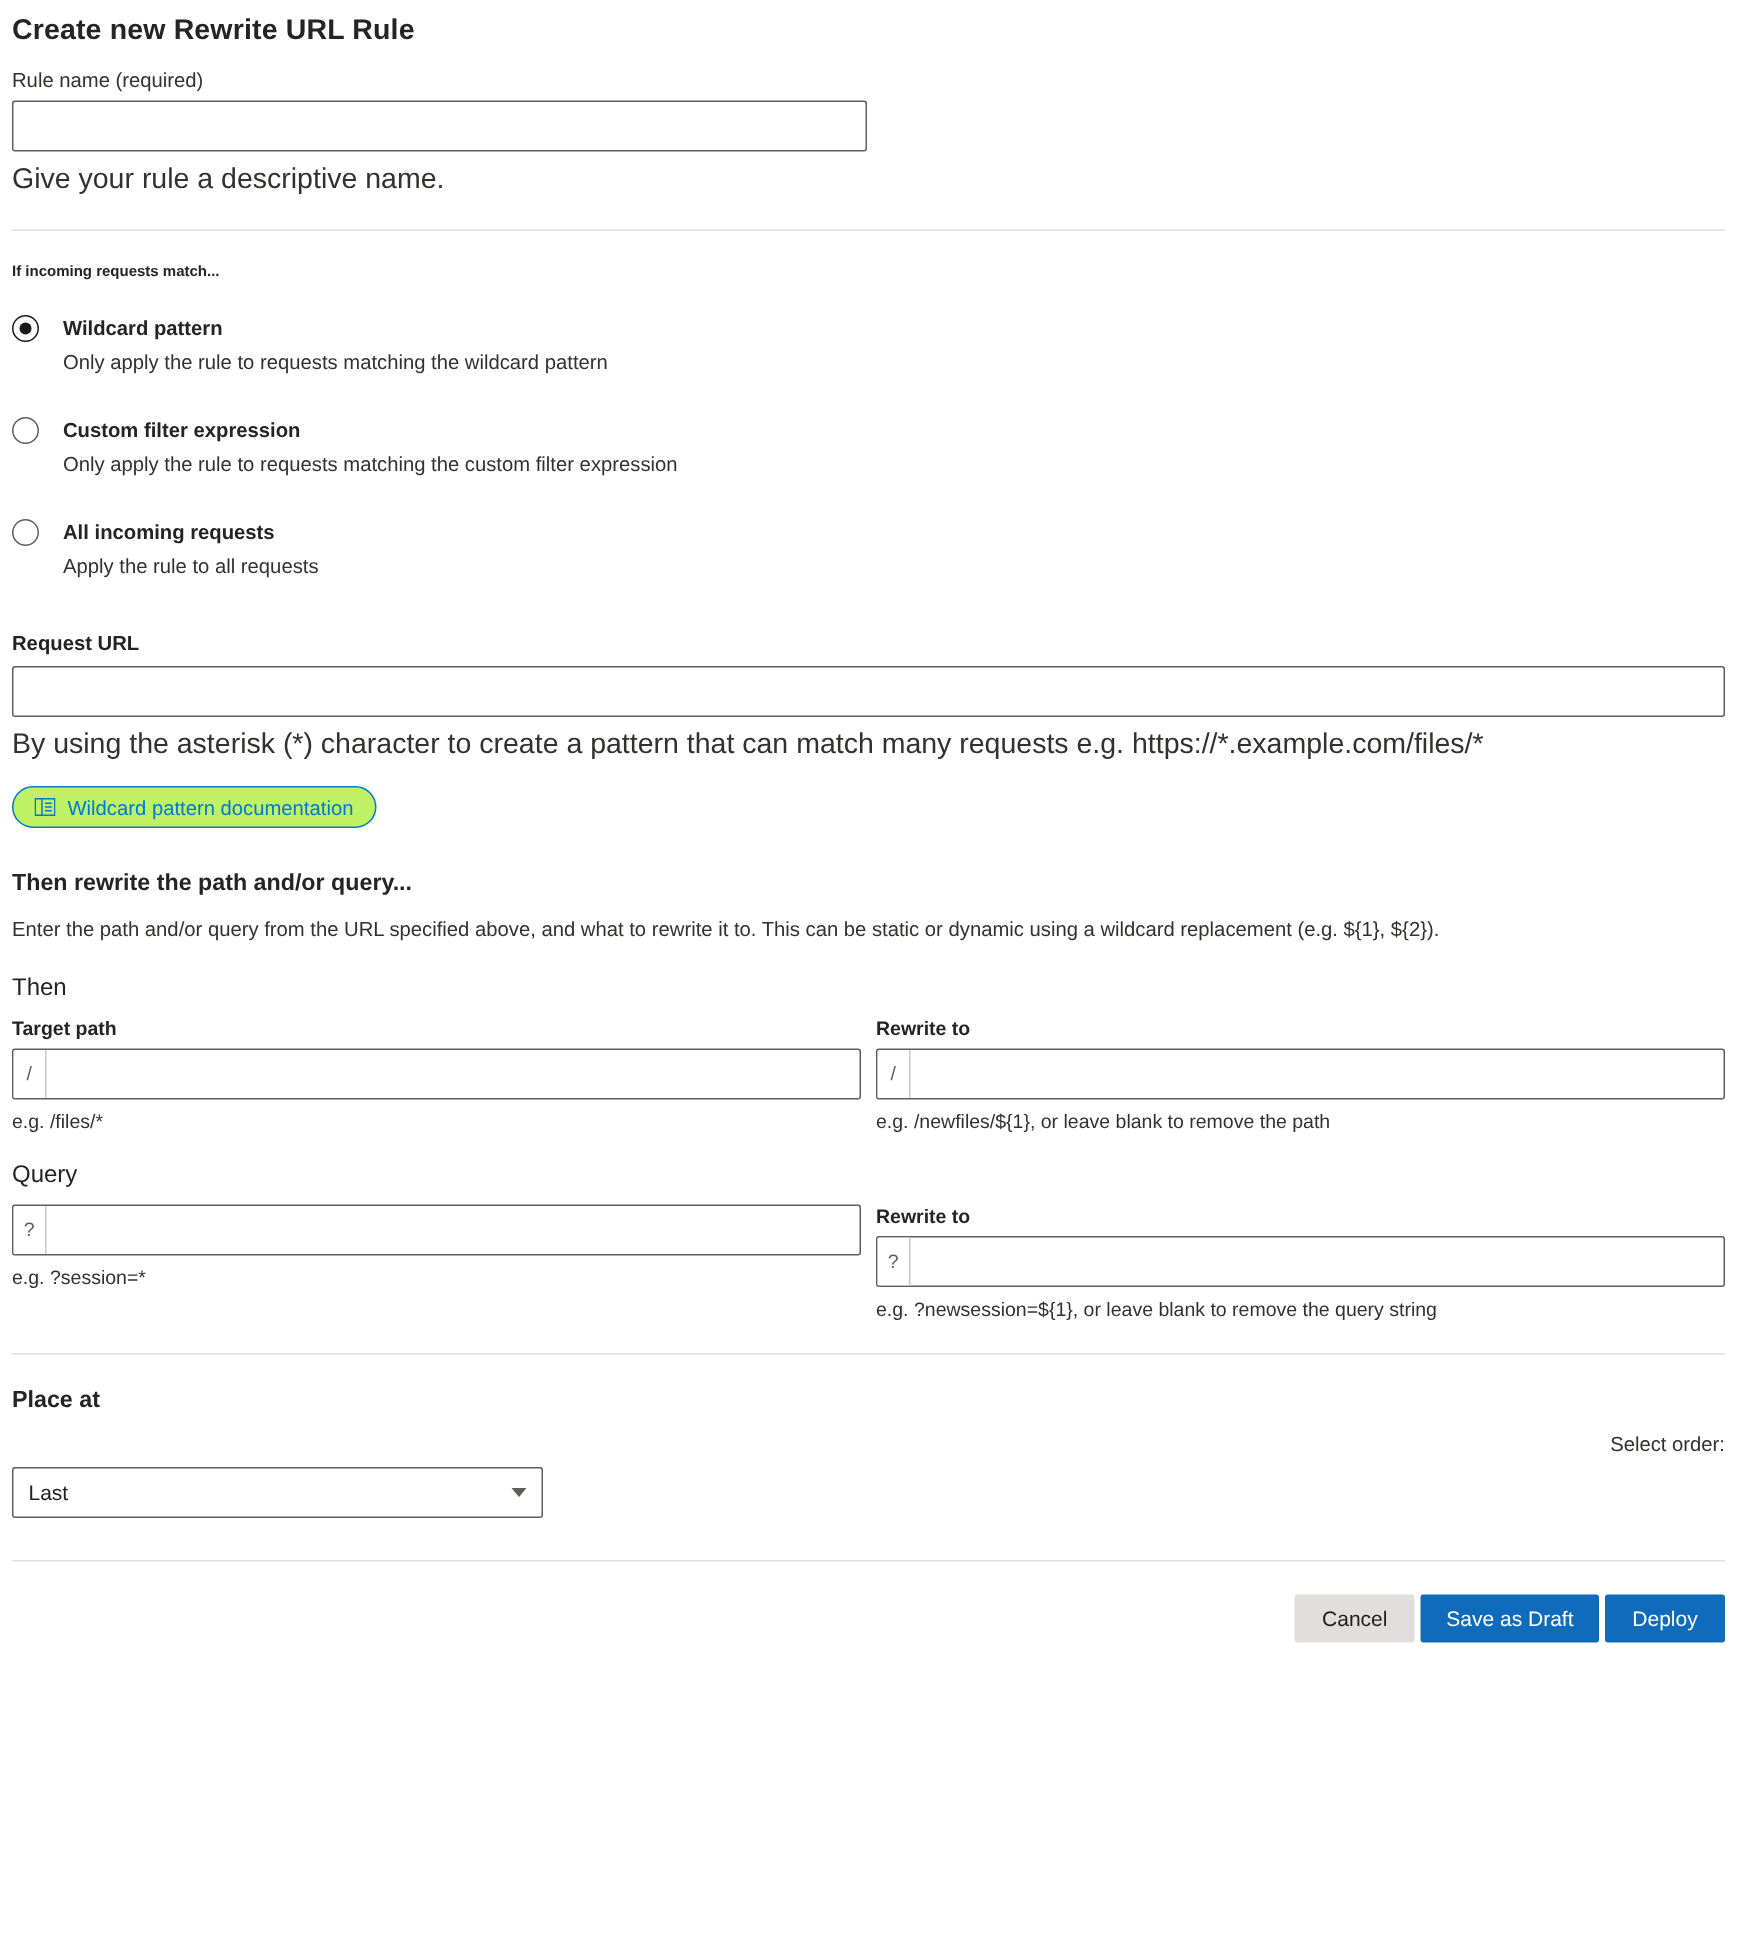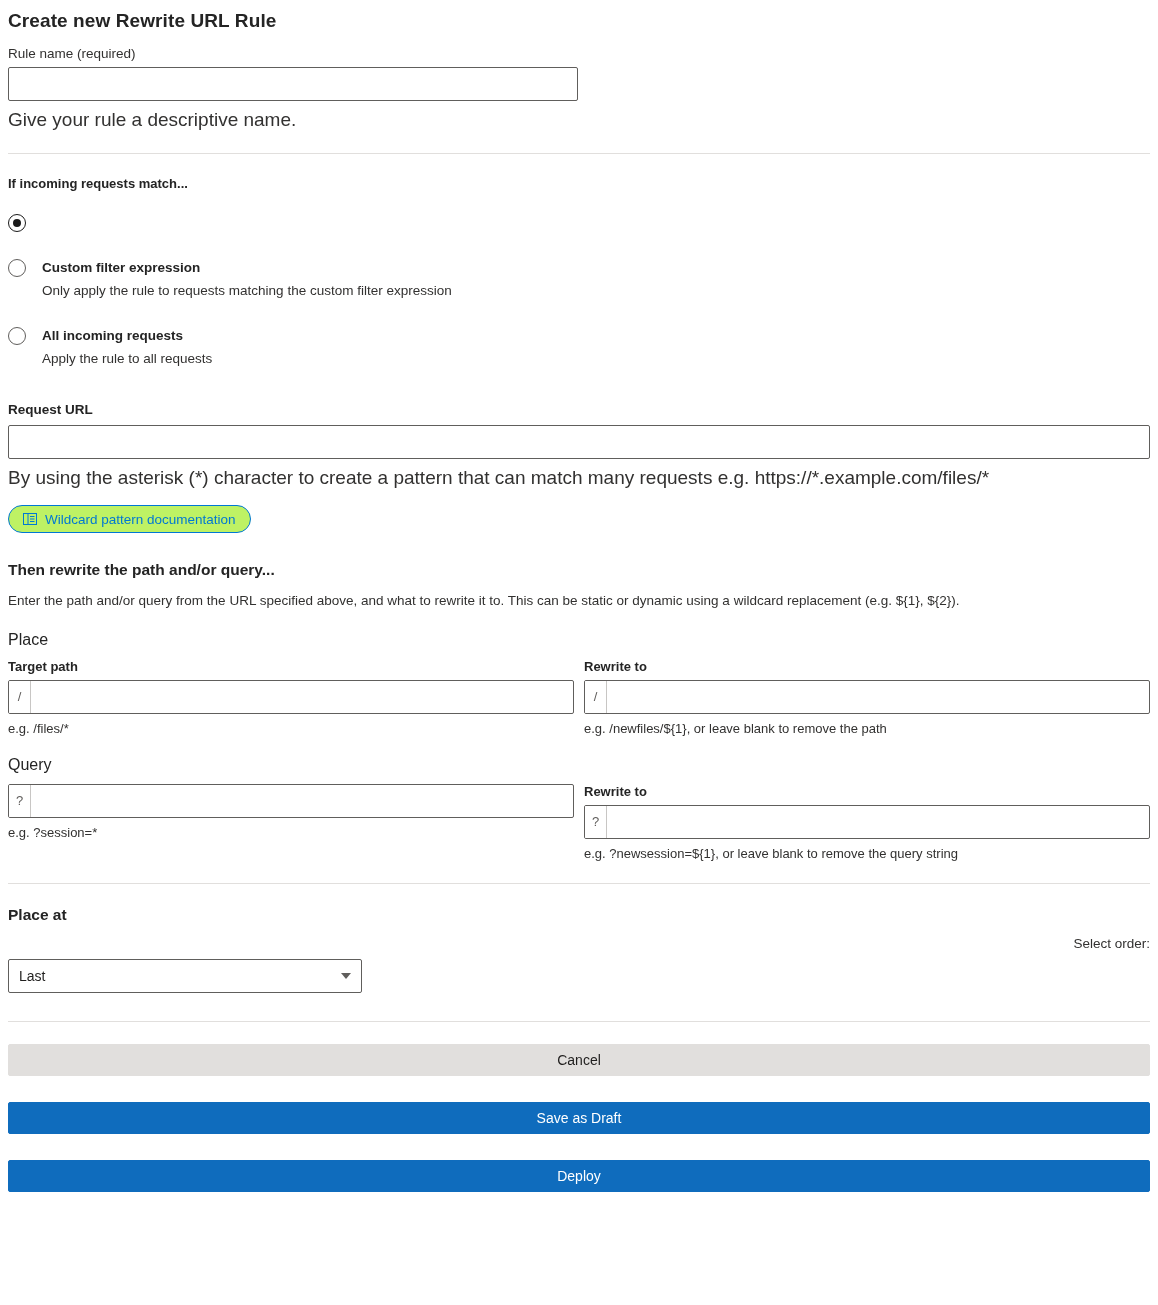--- a/index.html
+++ b/index.html
@@ -48,21 +48,21 @@
     font-size: 19px;
     color: #323130;
     margin-top: 8px;
   }
   hr.divider {
     border: none;
     border-top: 1px solid #e1dfdd;
     margin: 22px 0 0 0;
   }
   h2.section-title {
-    font-size: 13px;
+    font-size: 10px;
     font-weight: bold;
     color: #242424;
     margin: 22px 0 0 0;
   }
   .radio-group { margin-top: 22px; }
   .radio-row {
     display: flex;
     align-items: flex-start;
     margin-bottom: 26px;
     cursor: pointer;
@@ -233,24 +233,23 @@
     border-top: 6px solid #605e5c;
   }
   .footer-rule {
     border: none;
     border-top: 1px solid #e1dfdd;
     margin: 28px 0 0 0;
   }
   .actions {
     display: flex;
     justify-content: flex-end;
-    gap: 26px;
+    gap: 4px;
     margin-top: 22px;
     padding-bottom: 14px;
-    flex-direction: column;
   }
   .btn {
     height: 32px;
     min-width: 80px;
     padding: 0 16px;
     border-radius: 2px;
     font-size: 14px;
     font-family: "Liberation Sans", sans-serif;
     cursor: pointer;
     border: 1px solid transparent;
@@ -278,20 +277,24 @@
   <div class="helper">Give your rule a descriptive name.</div>
 
   <hr class="divider">
 
   <h2 class="section-title">If incoming requests match...</h2>
 
   <div class="radio-group">
 
     <div class="radio-row">
       <span class="radio-outer checked"></span>
+      <span class="radio-texts">
+        <span class="radio-title">Wildcard pattern</span>
+        <span class="radio-sub">Only apply the rule to requests matching the wildcard pattern</span>
+      </span>
     </div>
 
     <div class="radio-row">
       <span class="radio-outer"></span>
       <span class="radio-texts">
         <span class="radio-title">Custom filter expression</span>
         <span class="radio-sub">Only apply the rule to requests matching the custom filter expression</span>
       </span>
     </div>
 
@@ -319,21 +322,21 @@
           <line x1="7" y1="9.5" x2="11.5" y2="9.5" stroke="#0078d4" stroke-width="1"></line>
         </svg>
       </span>
       <span>Wildcard pattern documentation</span>
     </button>
   </div>
 
   <h2 class="sub-head">Then rewrite the path and/or query...</h2>
   <div class="para">Enter the path and/or query from the URL specified above, and what to rewrite it to. This can be static or dynamic using a wildcard replacement (e.g. ${1}, ${2}).</div>
 
-  <h3 class="group-head">Place</h3>
+  <h3 class="group-head">Then</h3>
   <div class="cols">
     <div class="col">
       <span class="col-label">Target path</span>
       <div class="prefixed">
         <span class="prefix-box">/</span>
         <input type="text" style="">
       </div>
       <div class="hint">e.g. /files/*</div>
     </div>
     <div class="col">

